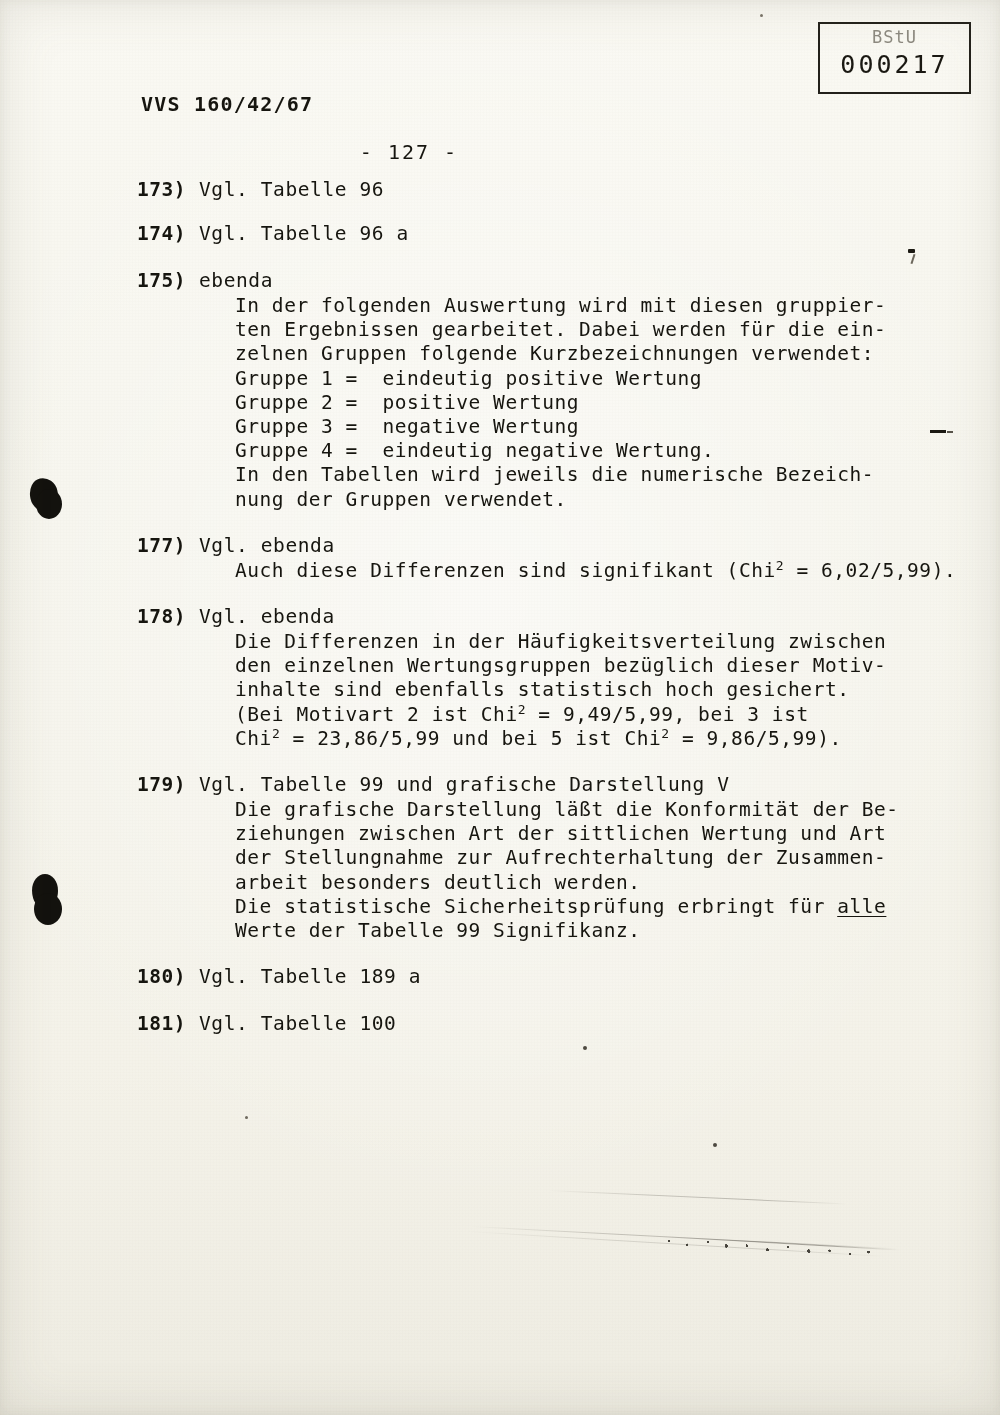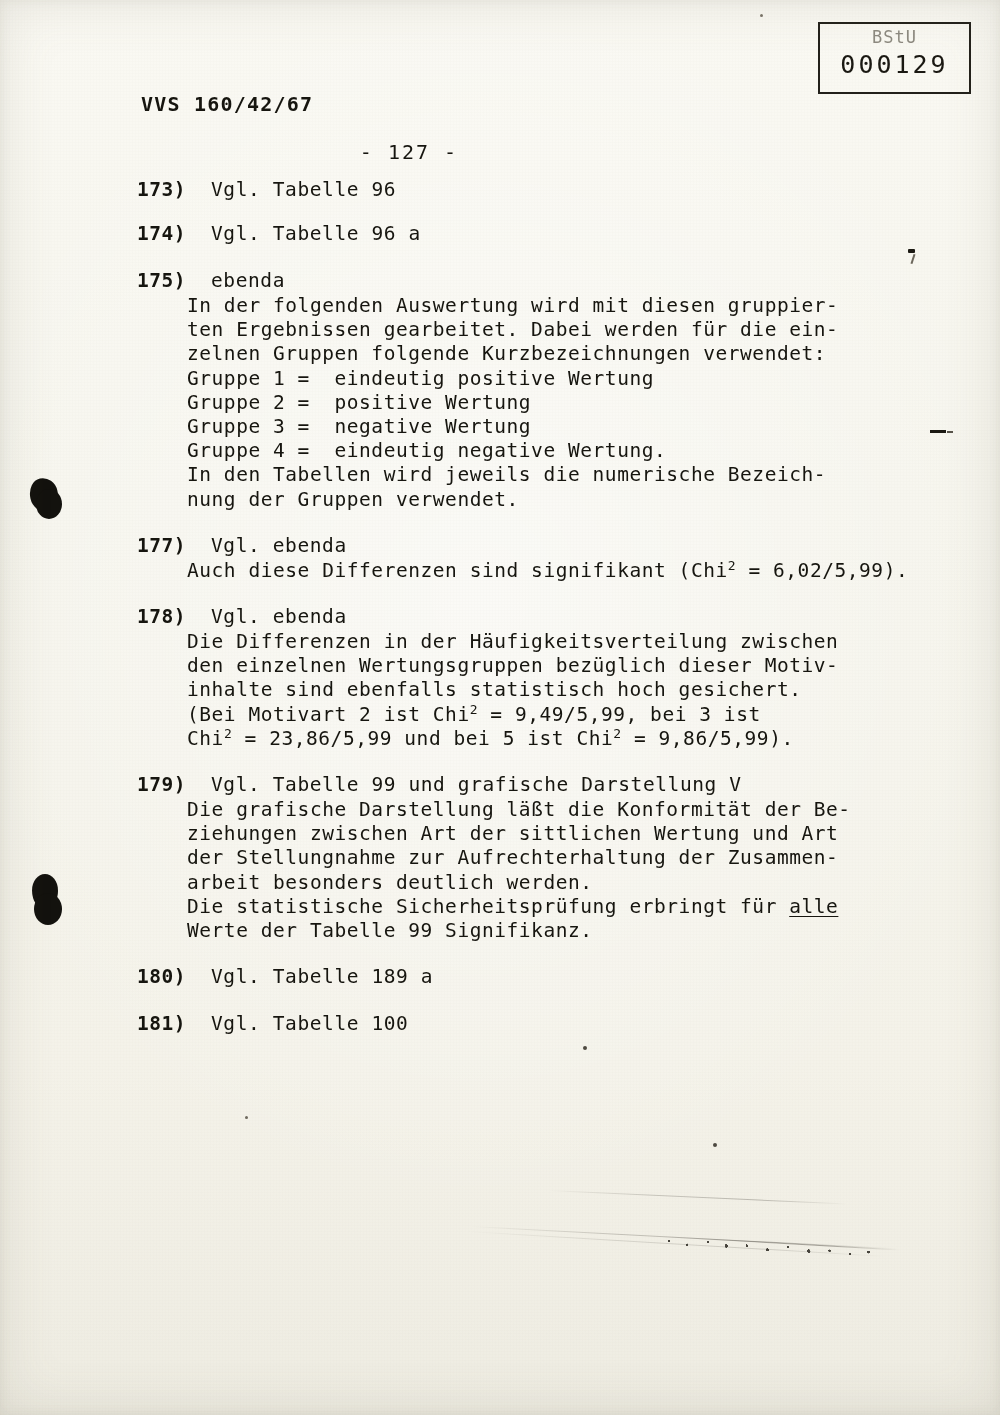--- a/index.html
+++ b/index.html
@@ -96,36 +96,35 @@
     top: 176px;
     width: 840px;
   }
   .note {
     display: block;
     margin-bottom: 17px;
   }
   .note-head {
     display: flex;
     align-items: flex-start;
-    gap: 12px;
   }
   .note-num {
     flex: 0 0 62px;
     font-size: 19.5px;
     font-weight: bold;
     letter-spacing: 0.5px;
     line-height: 27px;
   }
   .note-first {
     font-size: 19.5px;
     line-height: 27px;
     letter-spacing: 0.6px;
   }
   .note-body {
-    margin-left: 50px;
+    margin-left: 98px;
     font-size: 19.5px;
     line-height: 24.2px;
     letter-spacing: 0.55px;
   }
   .note-line { display: block; white-space: pre; }
   .sup {
     font-size: 13px;
     vertical-align: super;
     line-height: 0;
   }
@@ -208,21 +207,21 @@
 </head>
 <body>
 
 <div class="page">
 
   <div class="paper-tex"></div>
   <div class="paper-grain"></div>
 
   <div class="stamp">
     <div class="stamp-agency">BStU</div>
-    <div class="stamp-number">000129</div>
+    <div class="stamp-number">000217</div>
   </div>
 
   <div class="doc-ref">VVS 160/42/67</div>
   <div class="page-number">- 127 -</div>
 
   <div class="notes">
 
     <div class="note">
       <div class="note-head">
         <div class="note-num">173)</div>

